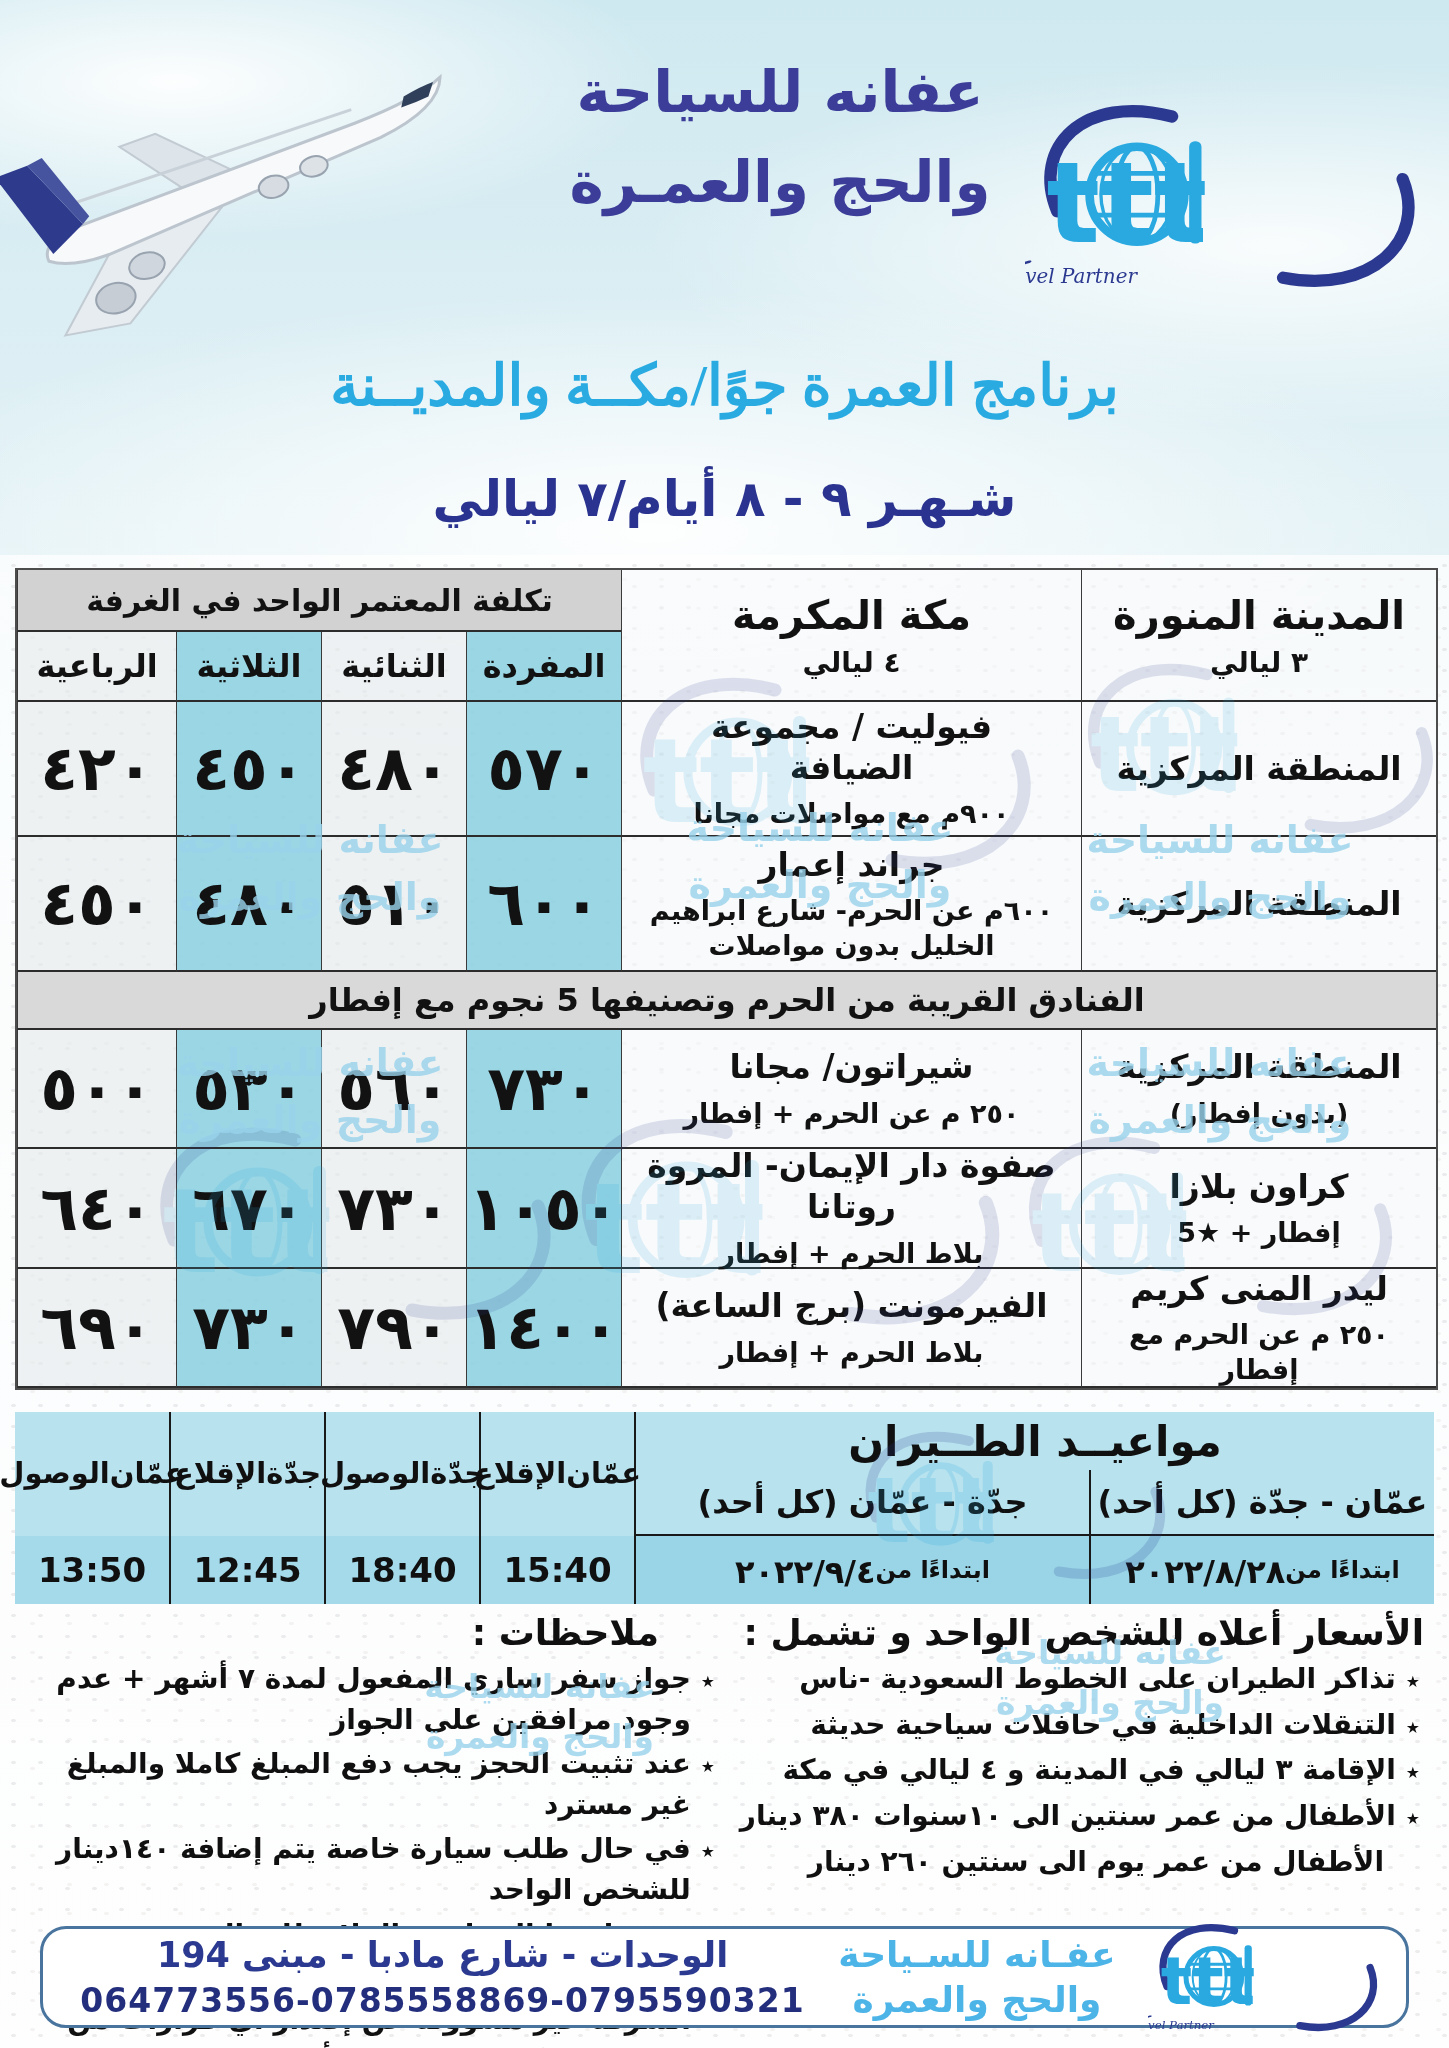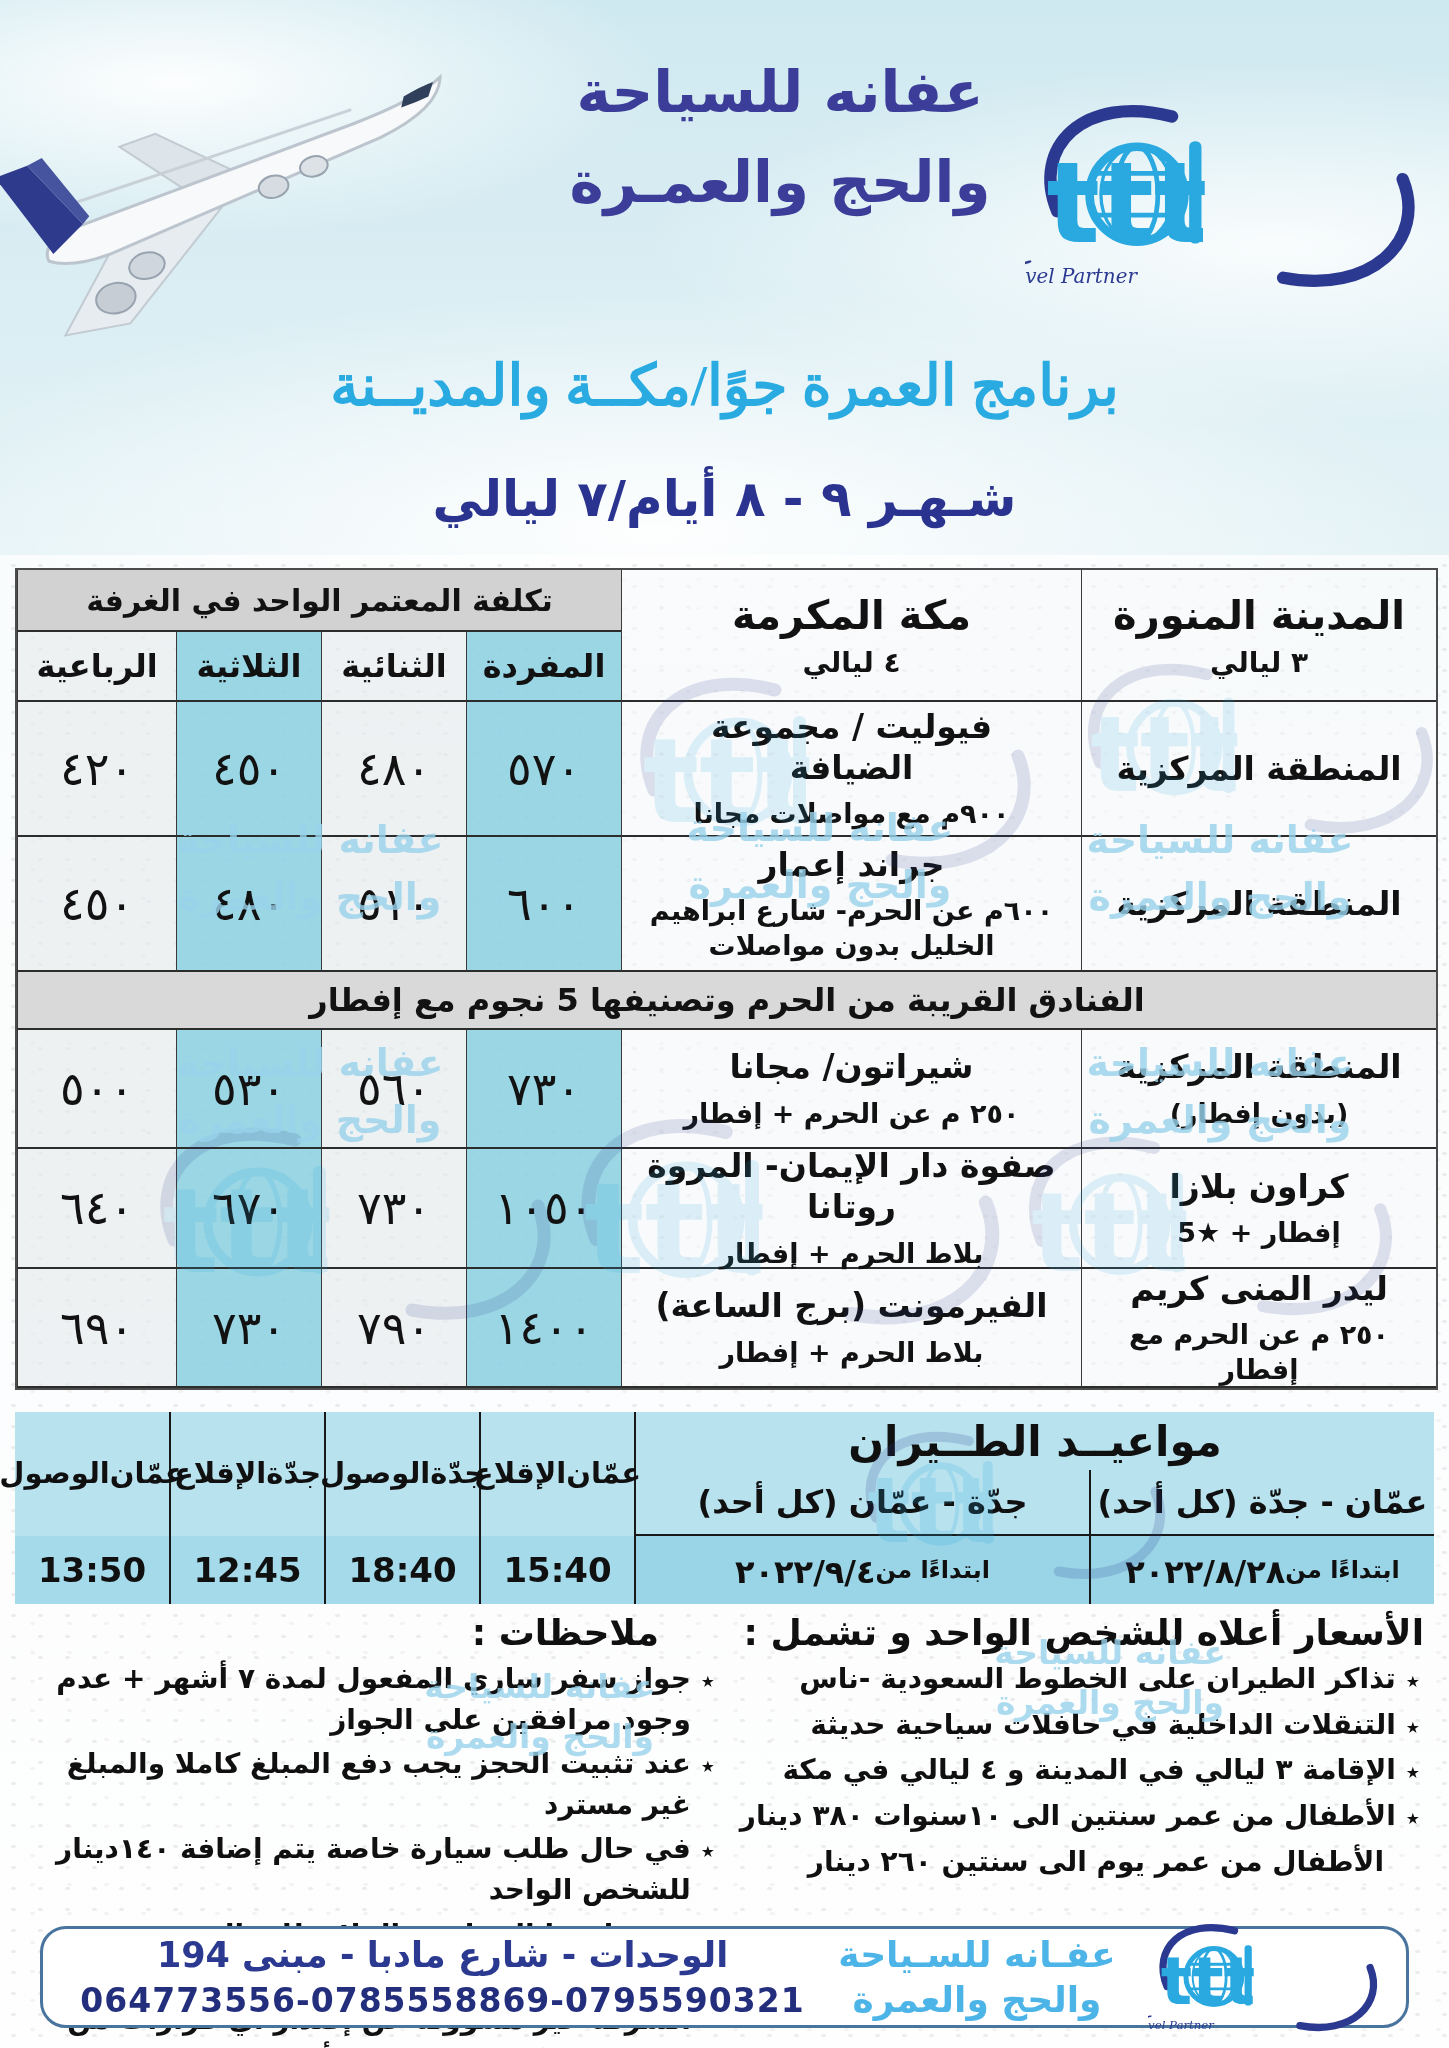--- a/index.html
+++ b/index.html
@@ -48,21 +48,21 @@
   .bg-cyan{background:rgba(140,208,224,.88);}
   .bg-light{background:rgba(229,234,235,.62);}
   .bg-city{background:rgba(246,248,249,.55);}
   .city-t{font-size:40px; font-weight:800;}
   .city-n{font-size:28px; font-weight:800; margin-top:8px;}
   .cost-h{background:#d2d2d2; font-size:30px; font-weight:800;}
   .rt{font-size:32px; font-weight:800;}
   .h-name{font-size:33px; font-weight:800; line-height:1.25;}
   .h-note{font-size:27px; font-weight:800; margin-top:8px; line-height:1.3;text-align:center;}
   .h-note:empty{display:none;}
-  .price{font-size:46px; font-weight:400;}
+  .price{font-size:62px; font-weight:700;}
   .sep{background:#d9d9d9; font-size:32px; font-weight:700;}
 
   
   #flights{left:15px; top:1412px; width:1419px; z-index:2;
     display:grid; direction:rtl;
     grid-template-columns:345px 455px 155px 155px 155px 154px;
     grid-template-rows:58px 66px 68px;
     background:#b7e2ee;}
   #flights .fcell{border-left:2px solid #191919; display:flex; flex-direction:row;
     align-items:center; justify-content:center; text-align:center; color:#101010;

